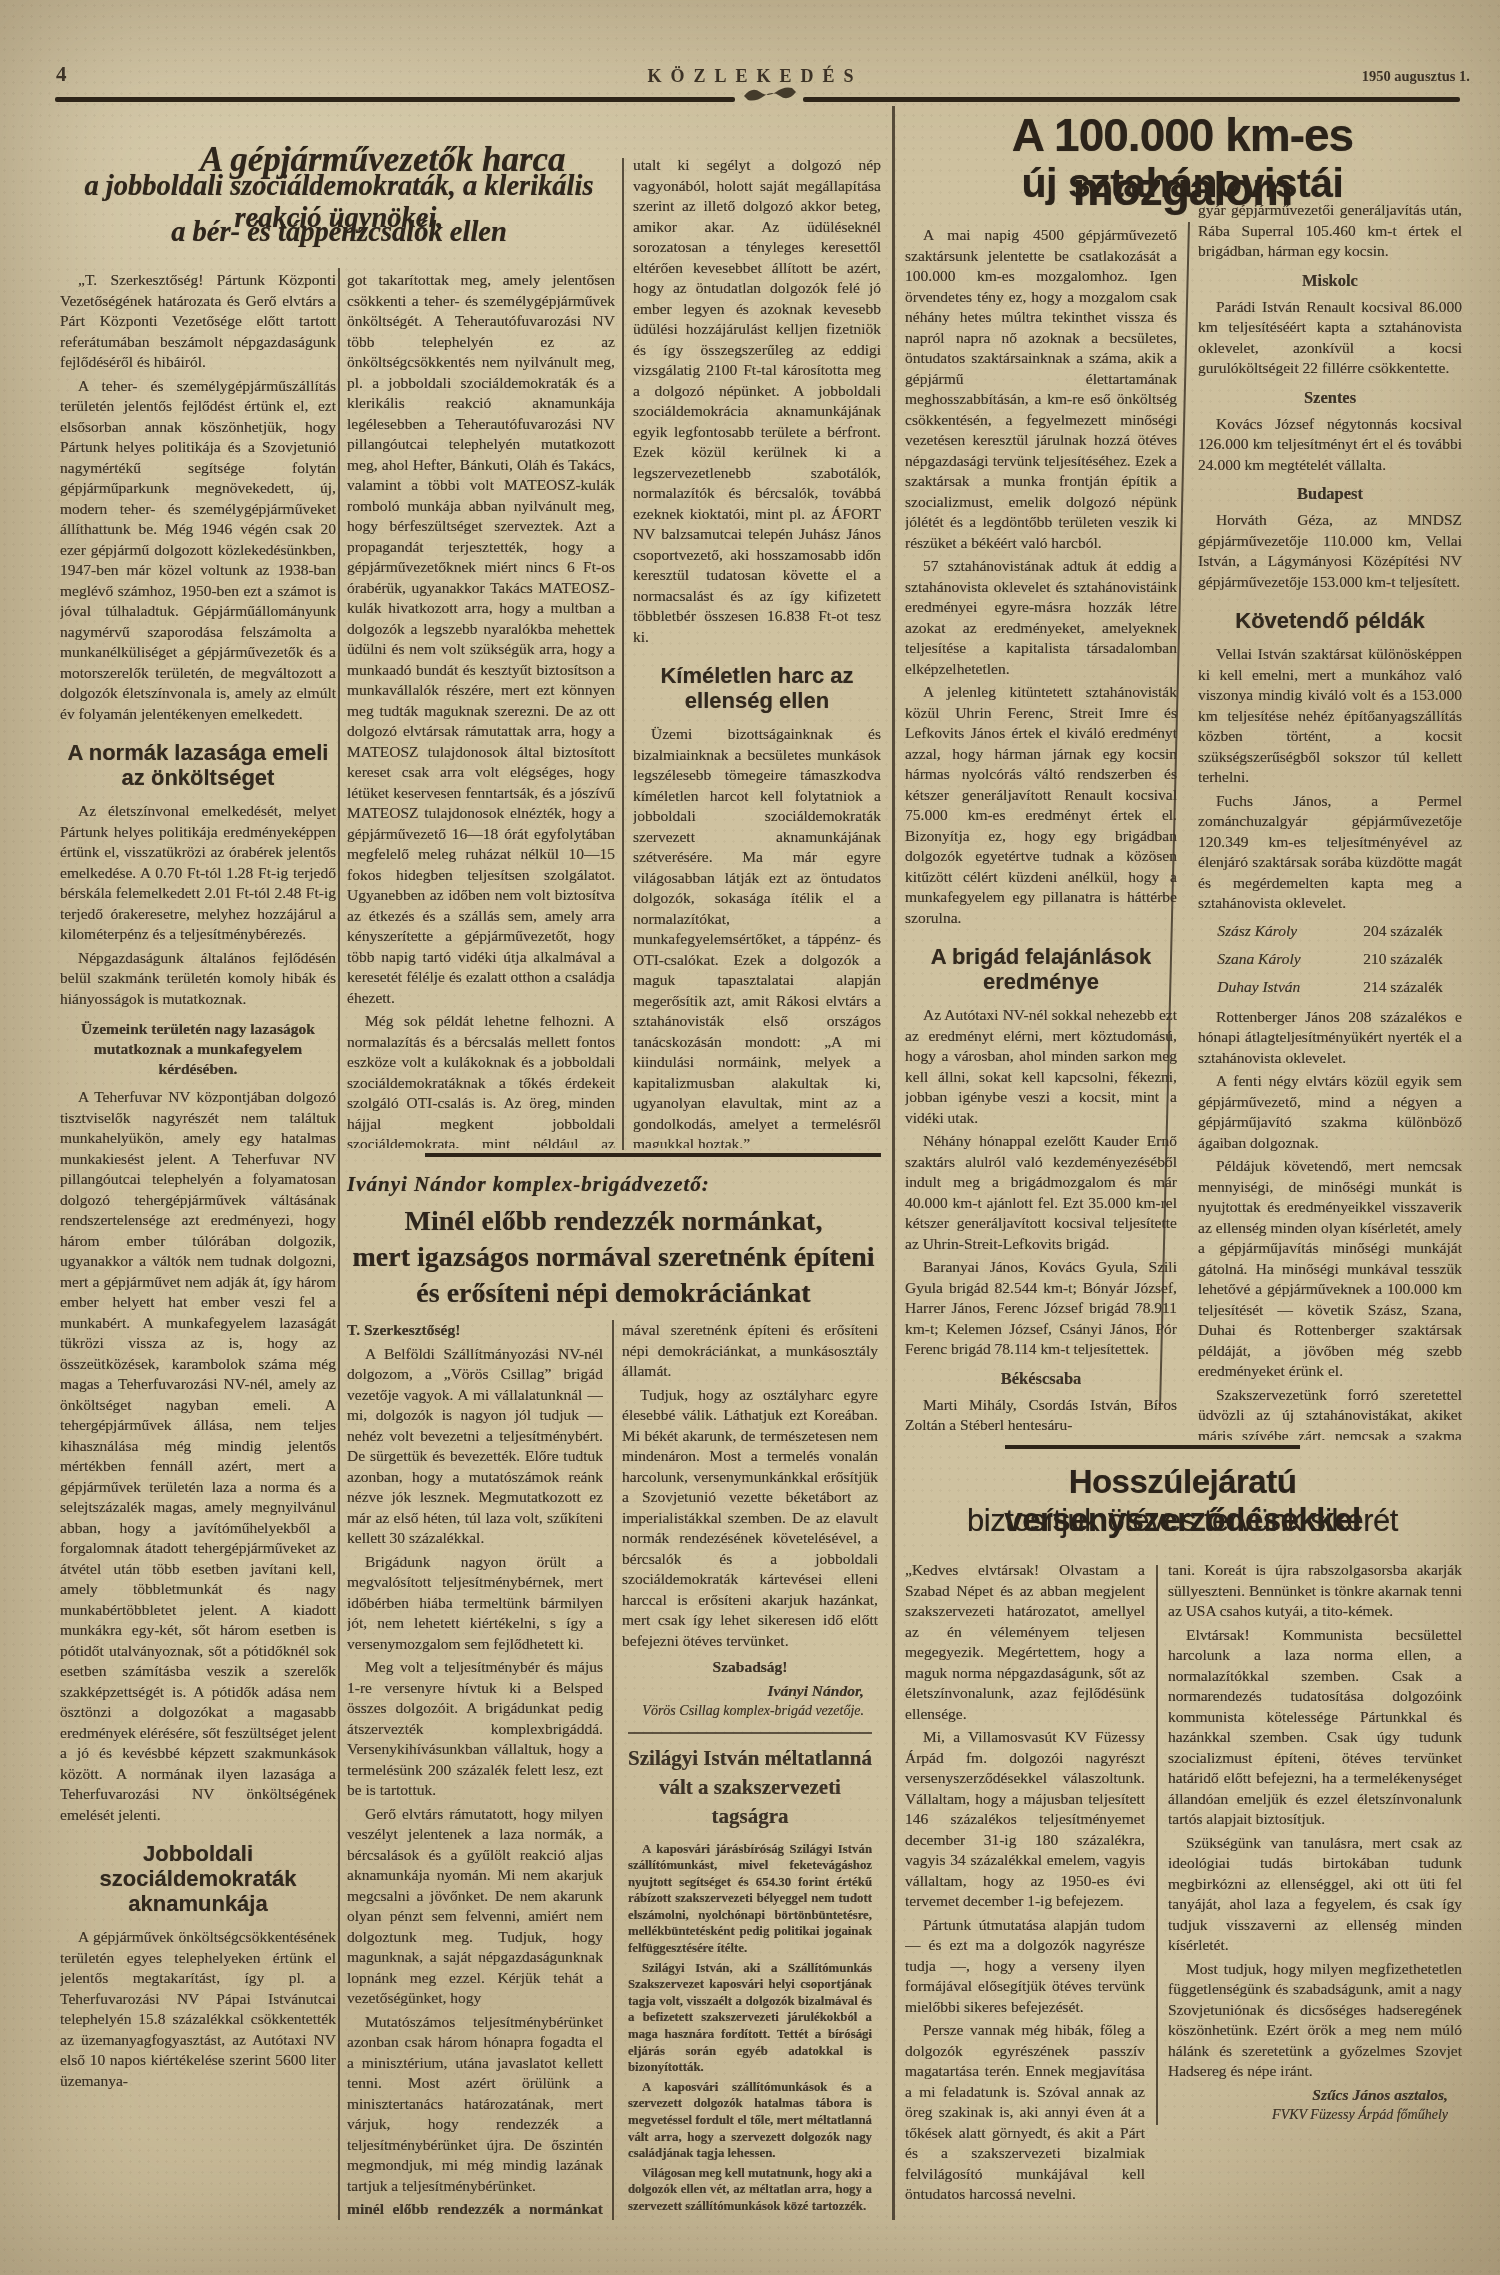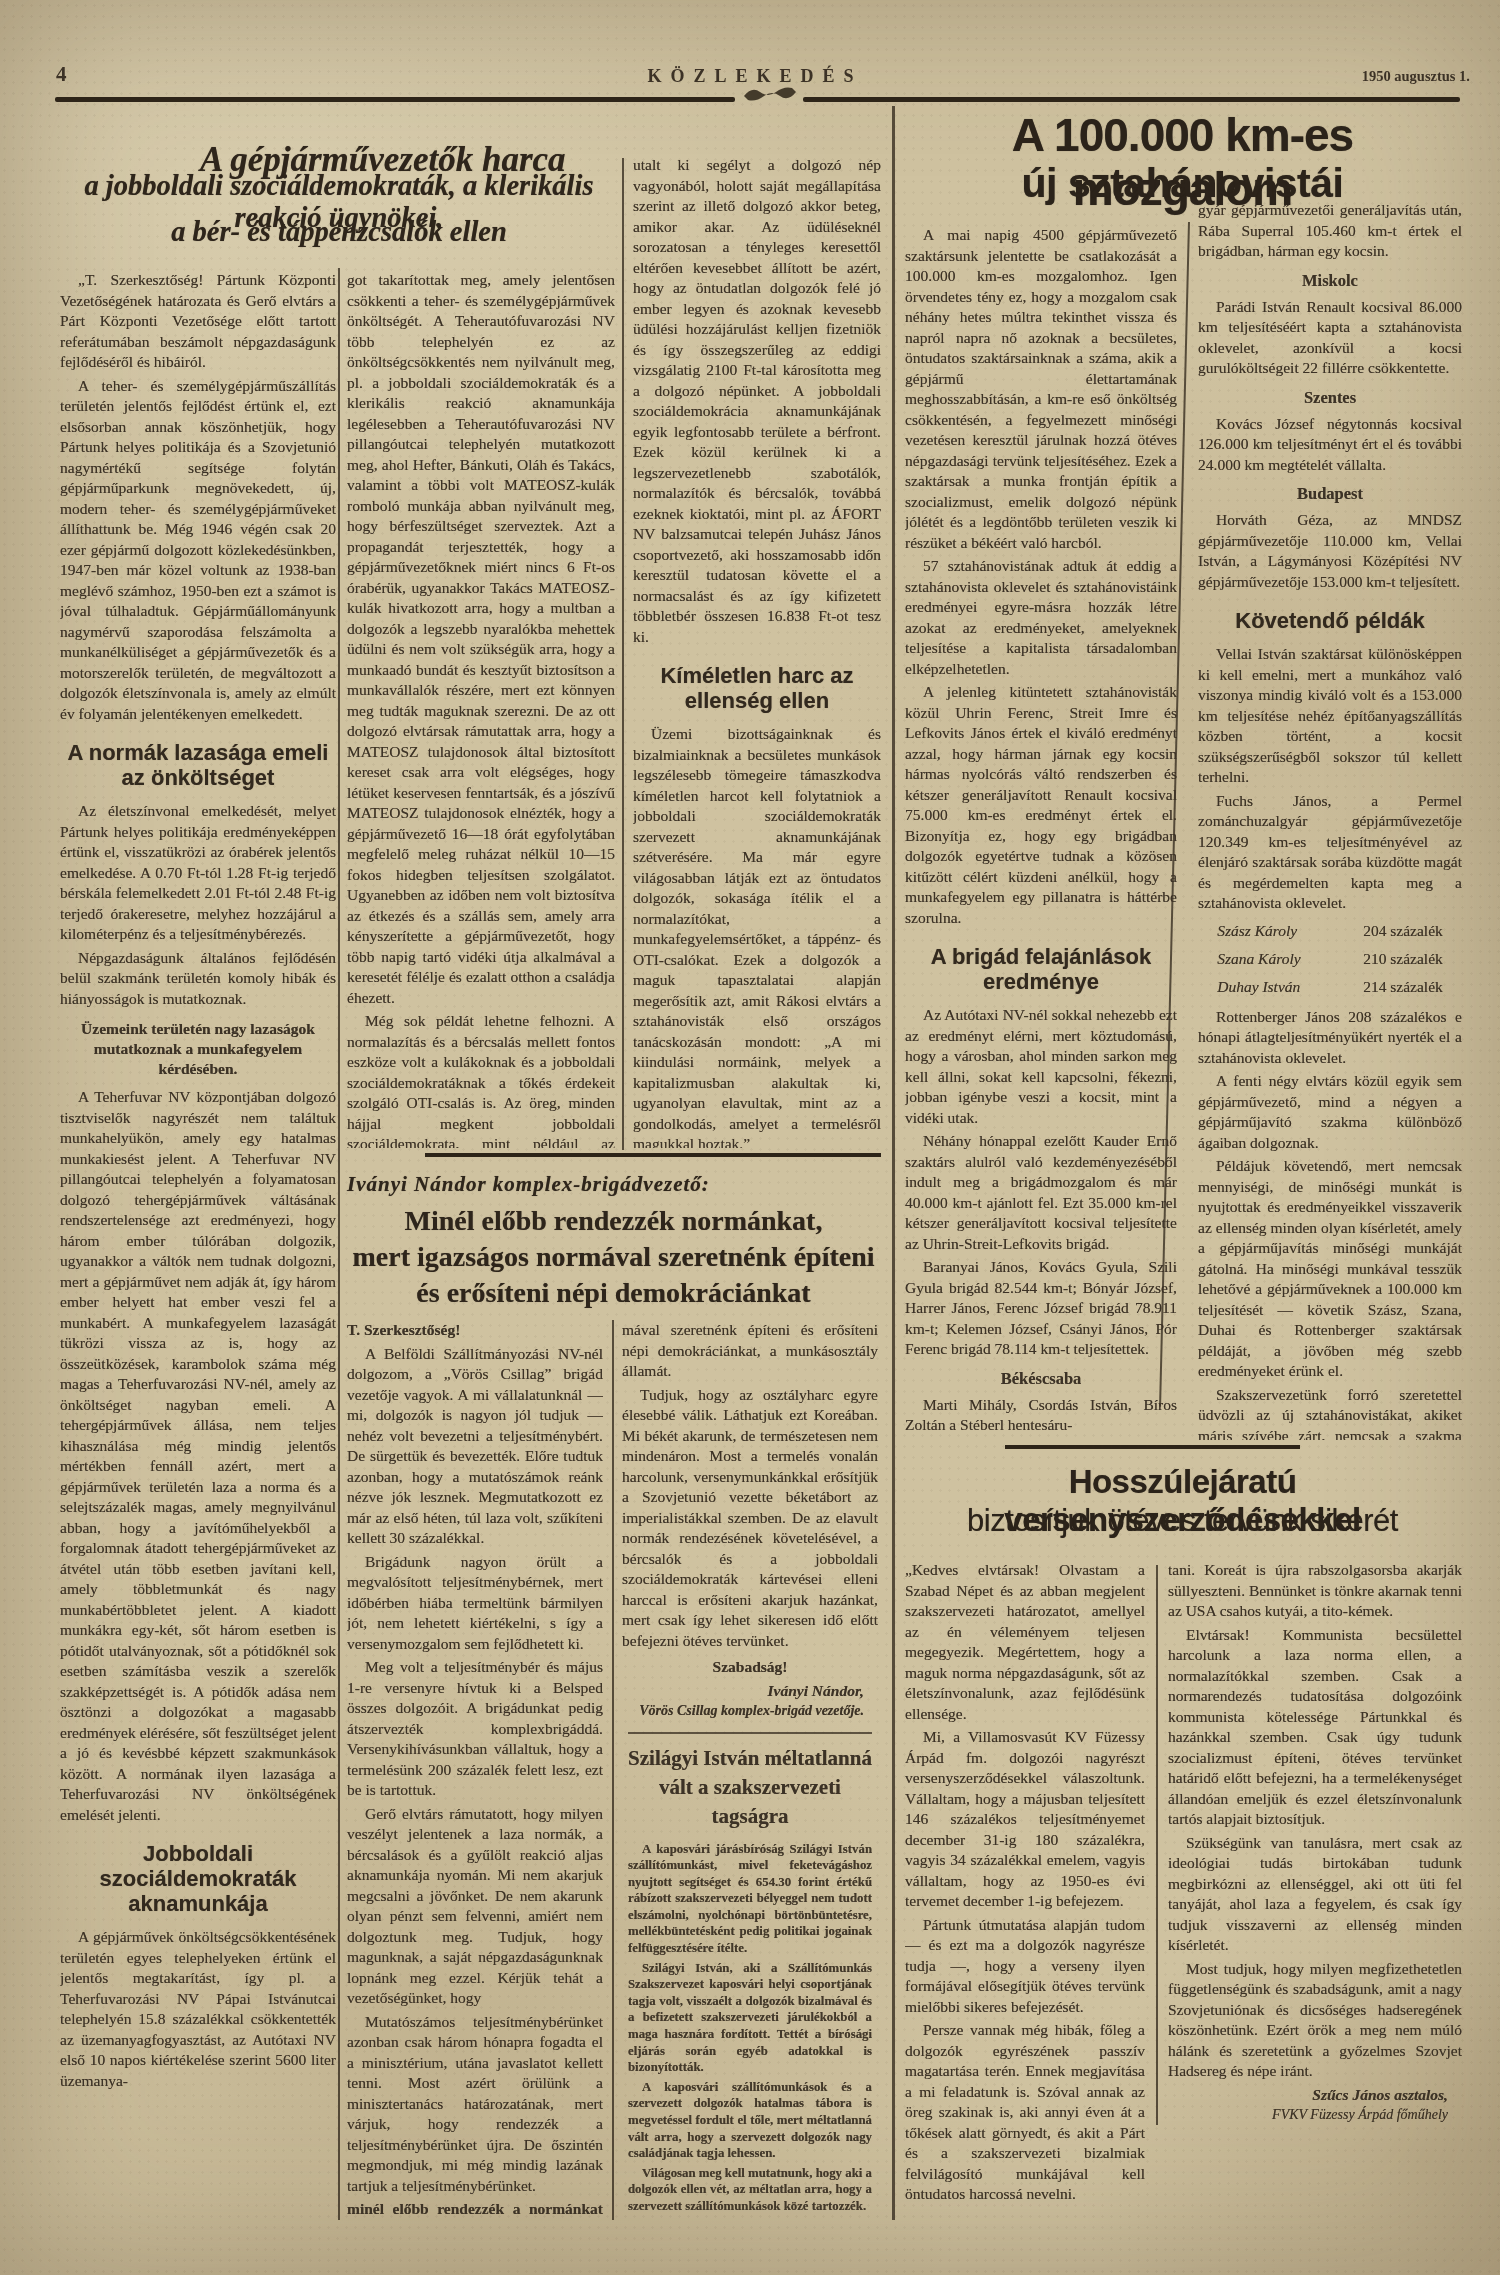--- a/index.html
+++ b/index.html
@@ -166,21 +166,21 @@
     <p>Gerő elvtárs rámutatott, hogy milyen veszélyt jelentenek a laza normák, a bércsalások és a gyűlölt reakció aljas aknamunkája nyomán. Mi nem akarjuk megcsalni a jövőnket. De nem akarunk olyan pénzt sem felvenni, amiért nem dolgoztunk meg. Tudjuk, hogy magunknak, a saját népgazdaságunknak lopnánk meg ezzel. Kérjük tehát a vezetőségünket, hogy</p>
     <p>Mutatószámos teljesítménybérünket azonban csak három hónapra fogadta el a minisztérium, utána javaslatot kellett tenni. Most azért örülünk a minisztertanács határozatának, mert várjuk, hogy rendezzék a teljesítménybérünket újra. De őszintén megmondjuk, mi még mindig lazának tartjuk a teljesítménybérünket.</p>
     <p class="boldpara noind">minél előbb rendezzék a normánkat — hétszer</p>
   </div>
 
   <div class="abs body" style="left:622px;top:1320px;width:256px;height:898px;">
     <p class="noind">mával szeretnénk építeni és erősíteni népi demokráciánkat, a munkásosztály államát.</p>
     <p>Tudjuk, hogy az osztályharc egyre élesebbé válik. Láthatjuk ezt Koreában. Mi békét akarunk, de természetesen nem mindenáron. Most a termelés vonalán harcolunk, versenymunkánkkal erősítjük a Szovjetunió vezette béketábort az imperialistákkal szemben. De az elavult normák rendezésének követelésével, a bércsalók és a jobboldali szociáldemokraták kártevései elleni harccal is erősíteni akarjuk hazánkat, mert csak így lehet sikeresen idő előtt befejezni ötéves tervünket.</p>
     <p class="center boldpara" style="margin-top:6px;">Szabadság!</p>
     <p class="sig" style="margin-bottom:0;">Iványi Nándor,</p>
-    <p class="sig" style="font-weight:bold;font-size:14px;">Vörös Csillag komplex-brigád vezetője.</p>
+    <p class="sig" style="font-weight:normal;font-size:14px;">Vörös Csillag komplex-brigád vezetője.</p>
 
     <div style="border-top:2px solid rgba(45,36,24,.7);margin:10px 6px 0;padding-top:10px;">
       <div style="font-weight:bold;text-align:center;font-size:21px;line-height:29px;margin-bottom:10px;">Szilágyi István méltatlanná vált a szakszervezeti tagságra</div>
       <div class="smalltext">
         <p>A kaposvári járásbíróság Szilágyi István szállítómunkást, mivel feketevágáshoz nyujtott segítséget és 654.30 forint értékű rábízott szakszervezeti bélyeggel nem tudott elszámolni, nyolchónapi börtönbüntetésre, mellékbüntetésként pedig politikai jogainak felfüggesztésére ítélte.</p>
         <p>Szilágyi István, aki a Szállítómunkás Szakszervezet kaposvári helyi csoportjának tagja volt, visszaélt a dolgozók bizalmával és a befizetett szakszervezeti járulékokból a maga hasznára fordított. Tettét a bírósági eljárás során egyéb adatokkal is bizonyították.</p>
         <p>A kaposvári szállítómunkások és a szervezett dolgozók hatalmas tábora is megvetéssel fordult el tőle, mert méltatlanná vált arra, hogy a szervezett dolgozók nagy családjának tagja lehessen.</p>
         <p>Világosan meg kell mutatnunk, hogy aki a dolgozók ellen vét, az méltatlan arra, hogy a szervezett szállítómunkások közé tartozzék.</p>
       </div>
     </div>

